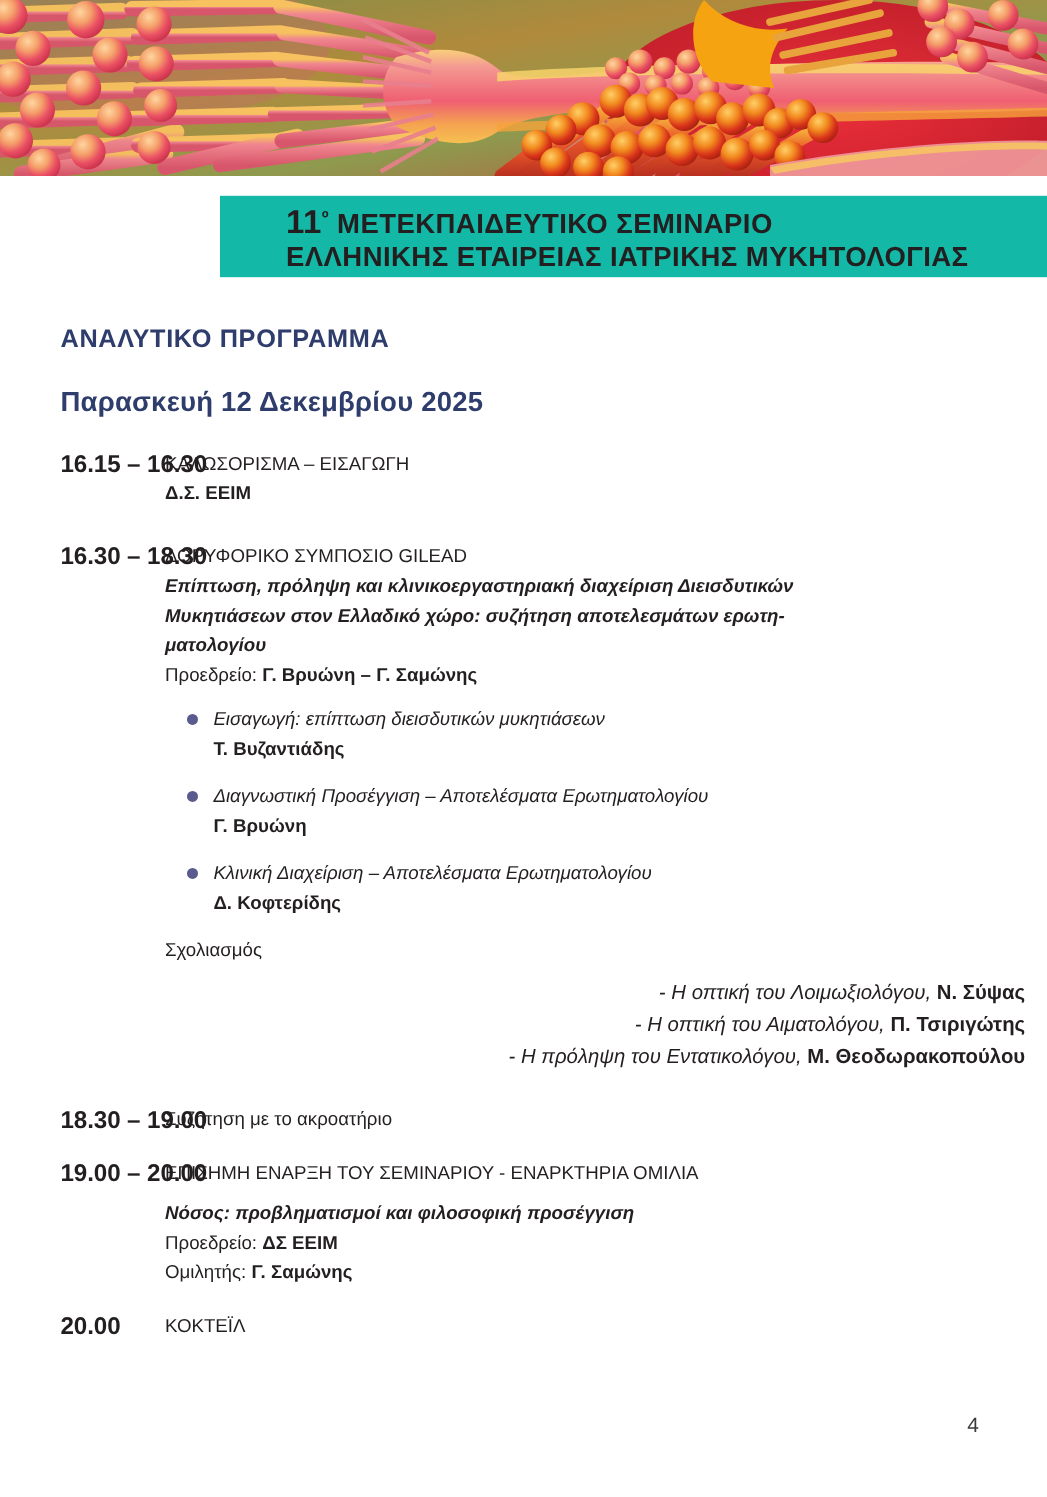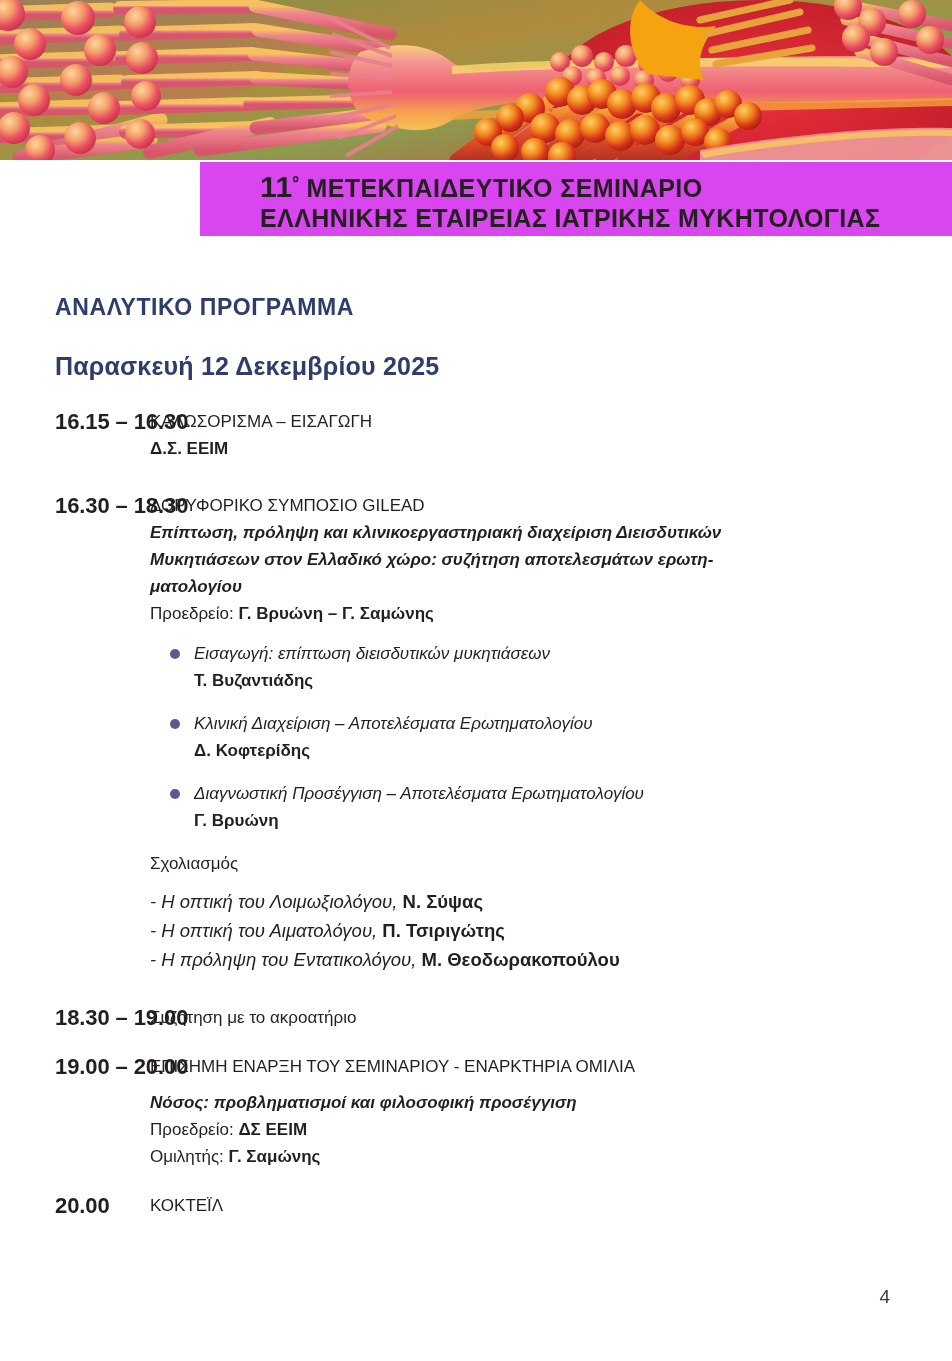--- a/index.html
+++ b/index.html
@@ -8,22 +8,22 @@
     width:952px;height:1361px;background:#ffffff;
     font-family:"Liberation Sans","DejaVu Sans",sans-serif;
     color:#231f20;overflow:hidden;position:relative;
   }
   
   .banner{position:absolute;left:0;top:0;width:952px;height:160px;overflow:hidden;background:#b9a34e;}
   .banner svg{display:block;width:952px;height:160px;}
 
   
   .title-band{
-    position:absolute;left:200px;top:162px;width:752px;height:74px;
-    background:#d946ef;
+    position:absolute;left:200px;top:178px;width:752px;height:74px;
+    background:#14b8a6;
   }
   .title-band .tl{
     position:absolute;left:60px;color:#231f20;
     font-weight:bold;letter-spacing:.4px;white-space:nowrap;
   }
   .title-band .tl1{top:8px;font-size:25px;}
   .title-band .tl1 .big{font-size:30px;}
   .title-band .tl2{top:42px;font-size:25px;}
 
   
@@ -61,21 +61,21 @@
   
   .bullets{margin:13px 0 0 0;padding:0;list-style:none;}
   .bullets li{position:relative;padding-left:44px;margin-bottom:16px;}
   .bullets li .dot{
     position:absolute;left:20px;top:9px;width:10px;height:10px;border-radius:50%;
     background:#5a5a8e;
   }
   .dash-line{font-size:18.5px;line-height:29px;}
 
   .comment-head{margin-top:4px;}
-  .dash-block{margin-top:10px;}
+  .dash-block{margin-top:10px;text-align:right;}
 
   
   .page-no{
     position:absolute;right:62px;top:1286px;
     font-size:19px;color:#3a3a3a;
   }
 </style>
 </head>
 <body>
 
@@ -322,27 +322,27 @@
       <div class="ln plain"><span>Προεδρείο: </span><b>Γ. Βρυώνη – Γ. Σαμώνης</b></div>
 
       <ul class="bullets">
         <li>
           <span class="dot"></span>
           <div class="ln ital-light">Εισαγωγή: επίπτωση διεισδυτικών μυκητιάσεων</div>
           <div class="ln bold">Τ. Βυζαντιάδης</div>
         </li>
         <li>
           <span class="dot"></span>
-          <div class="ln ital-light">Κλινική Διαχείριση – Αποτελέσματα Ερωτηματολογίου</div>
-          <div class="ln bold">Δ. Κοφτερίδης</div>
+          <div class="ln ital-light">Διαγνωστική Προσέγγιση – Αποτελέσματα Ερωτηματολογίου</div>
+          <div class="ln bold">Γ. Βρυώνη</div>
         </li>
         <li>
           <span class="dot"></span>
-          <div class="ln ital-light">Διαγνωστική Προσέγγιση – Αποτελέσματα Ερωτηματολογίου</div>
-          <div class="ln bold">Γ. Βρυώνη</div>
+          <div class="ln ital-light">Κλινική Διαχείριση – Αποτελέσματα Ερωτηματολογίου</div>
+          <div class="ln bold">Δ. Κοφτερίδης</div>
         </li>
       </ul>
 
       <div class="ln plain comment-head">Σχολιασμός</div>
       <div class="dash-block">
         <div class="ln dash-line"><i>- Η οπτική του Λοιμωξιολόγου, </i><b>Ν. Σύψας</b></div>
         <div class="ln dash-line"><i>- Η οπτική του Αιματολόγου, </i><b>Π. Τσιριγώτης</b></div>
         <div class="ln dash-line"><i>- Η πρόληψη του Εντατικολόγου, </i><b>Μ. Θεοδωρακοπούλου</b></div>
       </div>
     </div>

